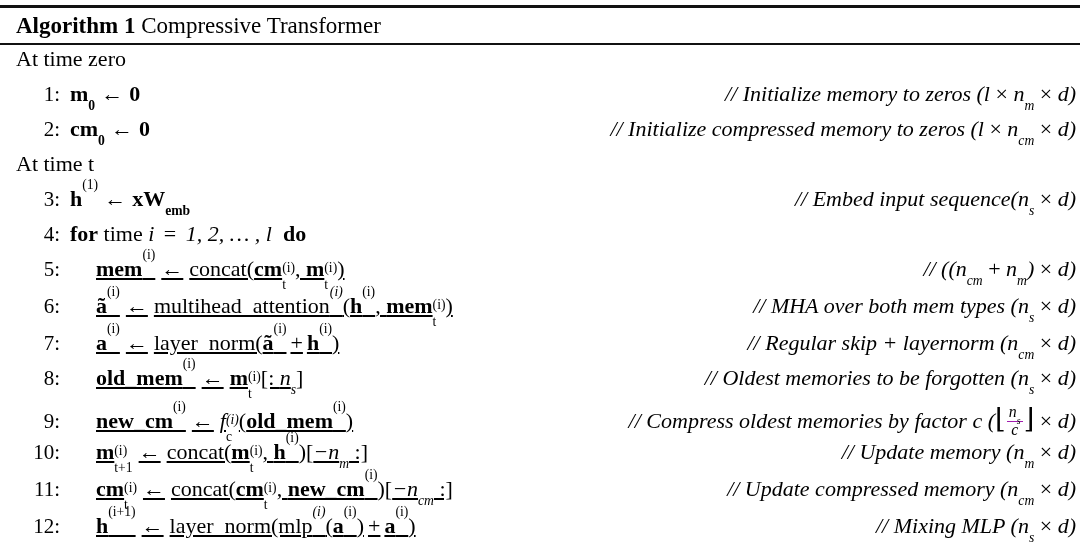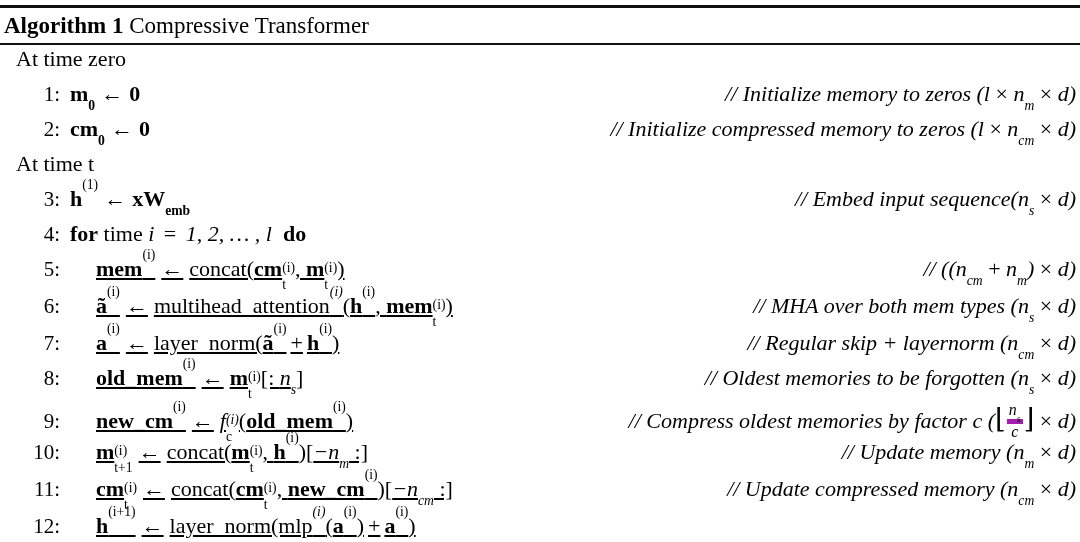--- a/index.html
+++ b/index.html
@@ -27,21 +27,21 @@
     width: 1080px;
     background: #111111;
   }
   .rule-top    { height: 3px; margin-top: 5px; }
   .rule-header { height: 2px; margin-top: 0px; }
 
   
   #algo-header {
     font-size: 23px;
     line-height: 32px;
-    padding: 2px 0 1px 4px;
+    padding: 2px 0 1px 16px;
     white-space: nowrap;
   }
   #algo-header .algo-label { font-weight: bold; }
   #algo-header .algo-title { font-weight: normal; }
 
   
   #algo-body {
     padding-top: 1px;
   }
 
@@ -112,21 +112,21 @@
     display: inline-flex;
     flex-direction: column;
     vertical-align: middle;
     text-align: center;
     font-size: 0.72em;
     line-height: 1.05;
     position: relative;
     top: -0.10em;
     margin: 0 1px;
   }
-  .frac .num { border-bottom: 5px solid #a21caf; padding: 0 2px; }
+  .frac .num { border-bottom: 1px solid #a21caf; padding: 0 2px; }
   .frac .den { padding: 0 2px; }
   .floorl, .floorr { font-size: 1.25em; }
 </style>
 </head>
 <body>
 
 <div id="algorithm-block">
 
   <div class="rule rule-top"></div>
 
@@ -243,17 +243,18 @@
           </span><span class="arrow">←</span><span class="rm">concat(</span><span class="bf">cm</span><span class="subsup">
             <span class="sp">(i)</span>
             <span>t</span>
           </span><span class="rm">,&nbsp;</span><span class="bf">new_cm</span><sup class="rm">(i)</sup><span class="rm">)[</span><span class="it">−n<sub>cm</sub></span><span class="rm">&nbsp;:]</span></span>
       <span class="row-comment">// Update compressed memory (<span class="it">n<sub>cm</sub></span> <span class="rm">×</span> <span class="it">d</span>)</span>
     </div>
 
     <div class="algo-row">
       <span class="row-num">12:</span>
       <span class="row-body indent2"><span class="bf">h</span><sup class="rm">(i+1)</sup><span class="arrow">←</span><span class="rm">layer_norm(mlp</span><sup class="it">(i)</sup><span class="rm">(</span><span class="bf">a</span><sup class="rm">(i)</sup><span class="rm">)</span><span class="op">+</span><span class="bf">a</span><sup class="rm">(i)</sup><span class="rm">)</span></span>
+      <span class="row-comment">// Mixing MLP (<span class="it">n<sub>s</sub></span> <span class="rm">×</span> <span class="it">d</span>)</span>
     </div>
 
   </div>
 
 </div>
 
 </body></html>

